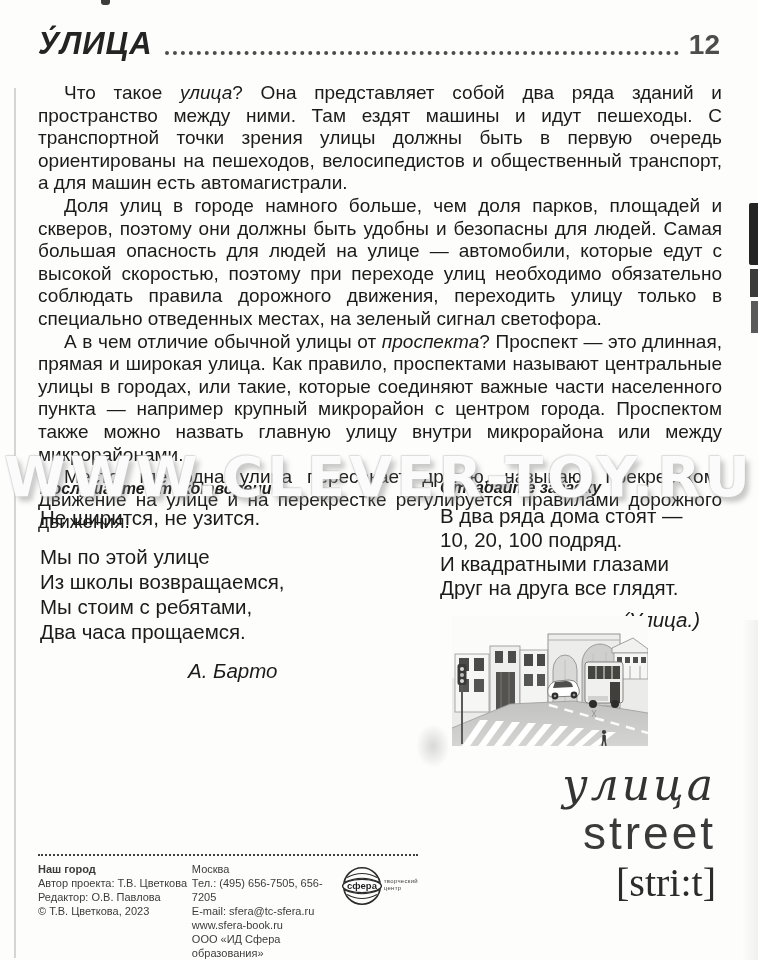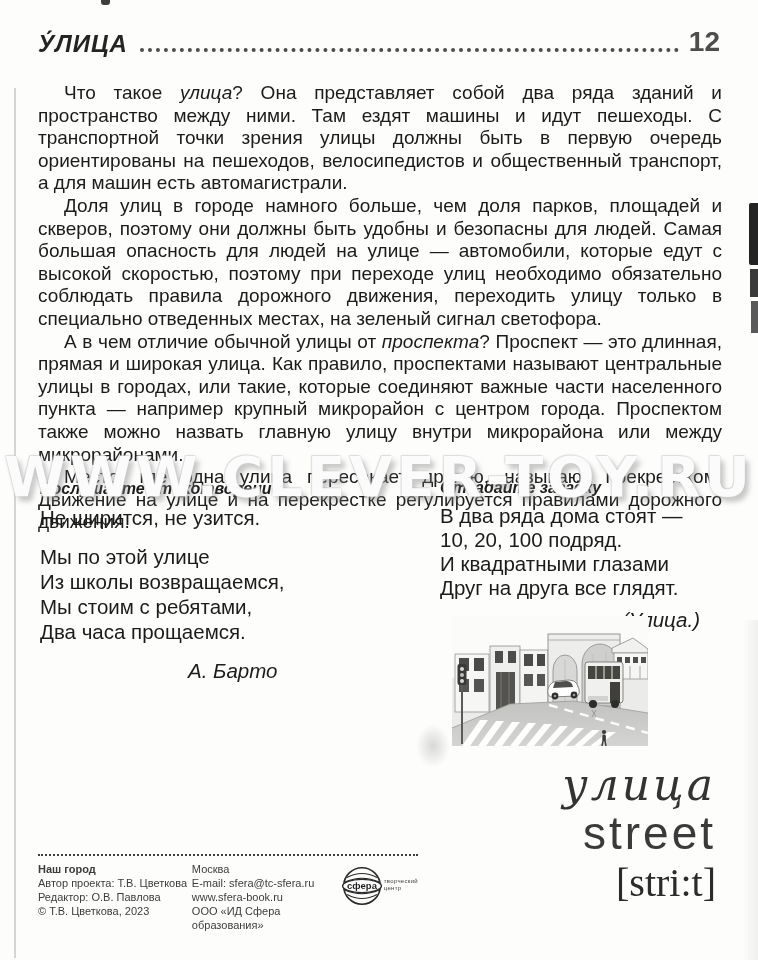--- a/index.html
+++ b/index.html
@@ -3,21 +3,21 @@
 <meta charset="utf-8">
 <style>
   html,body { margin:0; padding:0; background:#fff; }
   .page {
     position:relative; width:758px; height:960px; background:#fdfdfc;
     font-family:"Liberation Sans", sans-serif; color:#1b1b1b; overflow:hidden;
   }
 
   
   .header { position:absolute; left:38px; top:28px; width:682px; display:flex; align-items:flex-end; }
-  .title { font-size:24px; font-weight:bold; font-style:italic; letter-spacing:1px; color:#242424; line-height:1; white-space:nowrap; }
+  .title { font-size:31px; font-weight:bold; font-style:italic; letter-spacing:1px; color:#242424; line-height:1; white-space:nowrap; }
   .leader { flex:1; height:0; border-bottom:4px dotted #4c4c4c; margin:0 10px 4px 12px; }
   .pagenum { font-size:28px; font-weight:bold; color:#4d4d4d; line-height:1; }
 
   
   .bodytext { position:absolute; left:38px; top:82px; width:684px; font-size:19px; line-height:22.6px; text-align:justify; }
   .bodytext p { margin:0; text-indent:26px; }
   .term-italic { font-style:italic; }
 
   
   .watermark {
@@ -232,20 +232,21 @@
     <div class="footer-rule"></div>
     <div class="footer-cols">
       <div class="f-left">
         <div class="f-bold">Наш город</div>
         <div>Автор проекта: Т.В. Цветкова</div>
         <div>Редактор: О.В. Павлова</div>
         <div>© Т.В. Цветкова, 2023</div>
       </div>
       <div class="f-mid">
         <div>Москва</div>
+        <div>Тел.: (495) 656-7505, 656-7205</div>
         <div>E-mail: sfera@tc-sfera.ru</div>
         <div>www.sfera-book.ru</div>
         <div>ООО «ИД Сфера образования»</div>
       </div>
       <div class="f-logo">
         <svg viewBox="0 0 40 40" width="40" height="40">
           <circle cx="20" cy="20" r="18.3" fill="none" stroke="#2b2b2b" stroke-width="1.6"></circle>
           <path d="M5,11.5 Q20,3.5 35,11.5" fill="none" stroke="#2b2b2b" stroke-width="1.1"></path>
           <path d="M2.8,16 Q20,8.5 37.2,16" fill="none" stroke="#2b2b2b" stroke-width="1.1"></path>
           <path d="M5,28.5 Q20,36.5 35,28.5" fill="none" stroke="#2b2b2b" stroke-width="1.1"></path>

